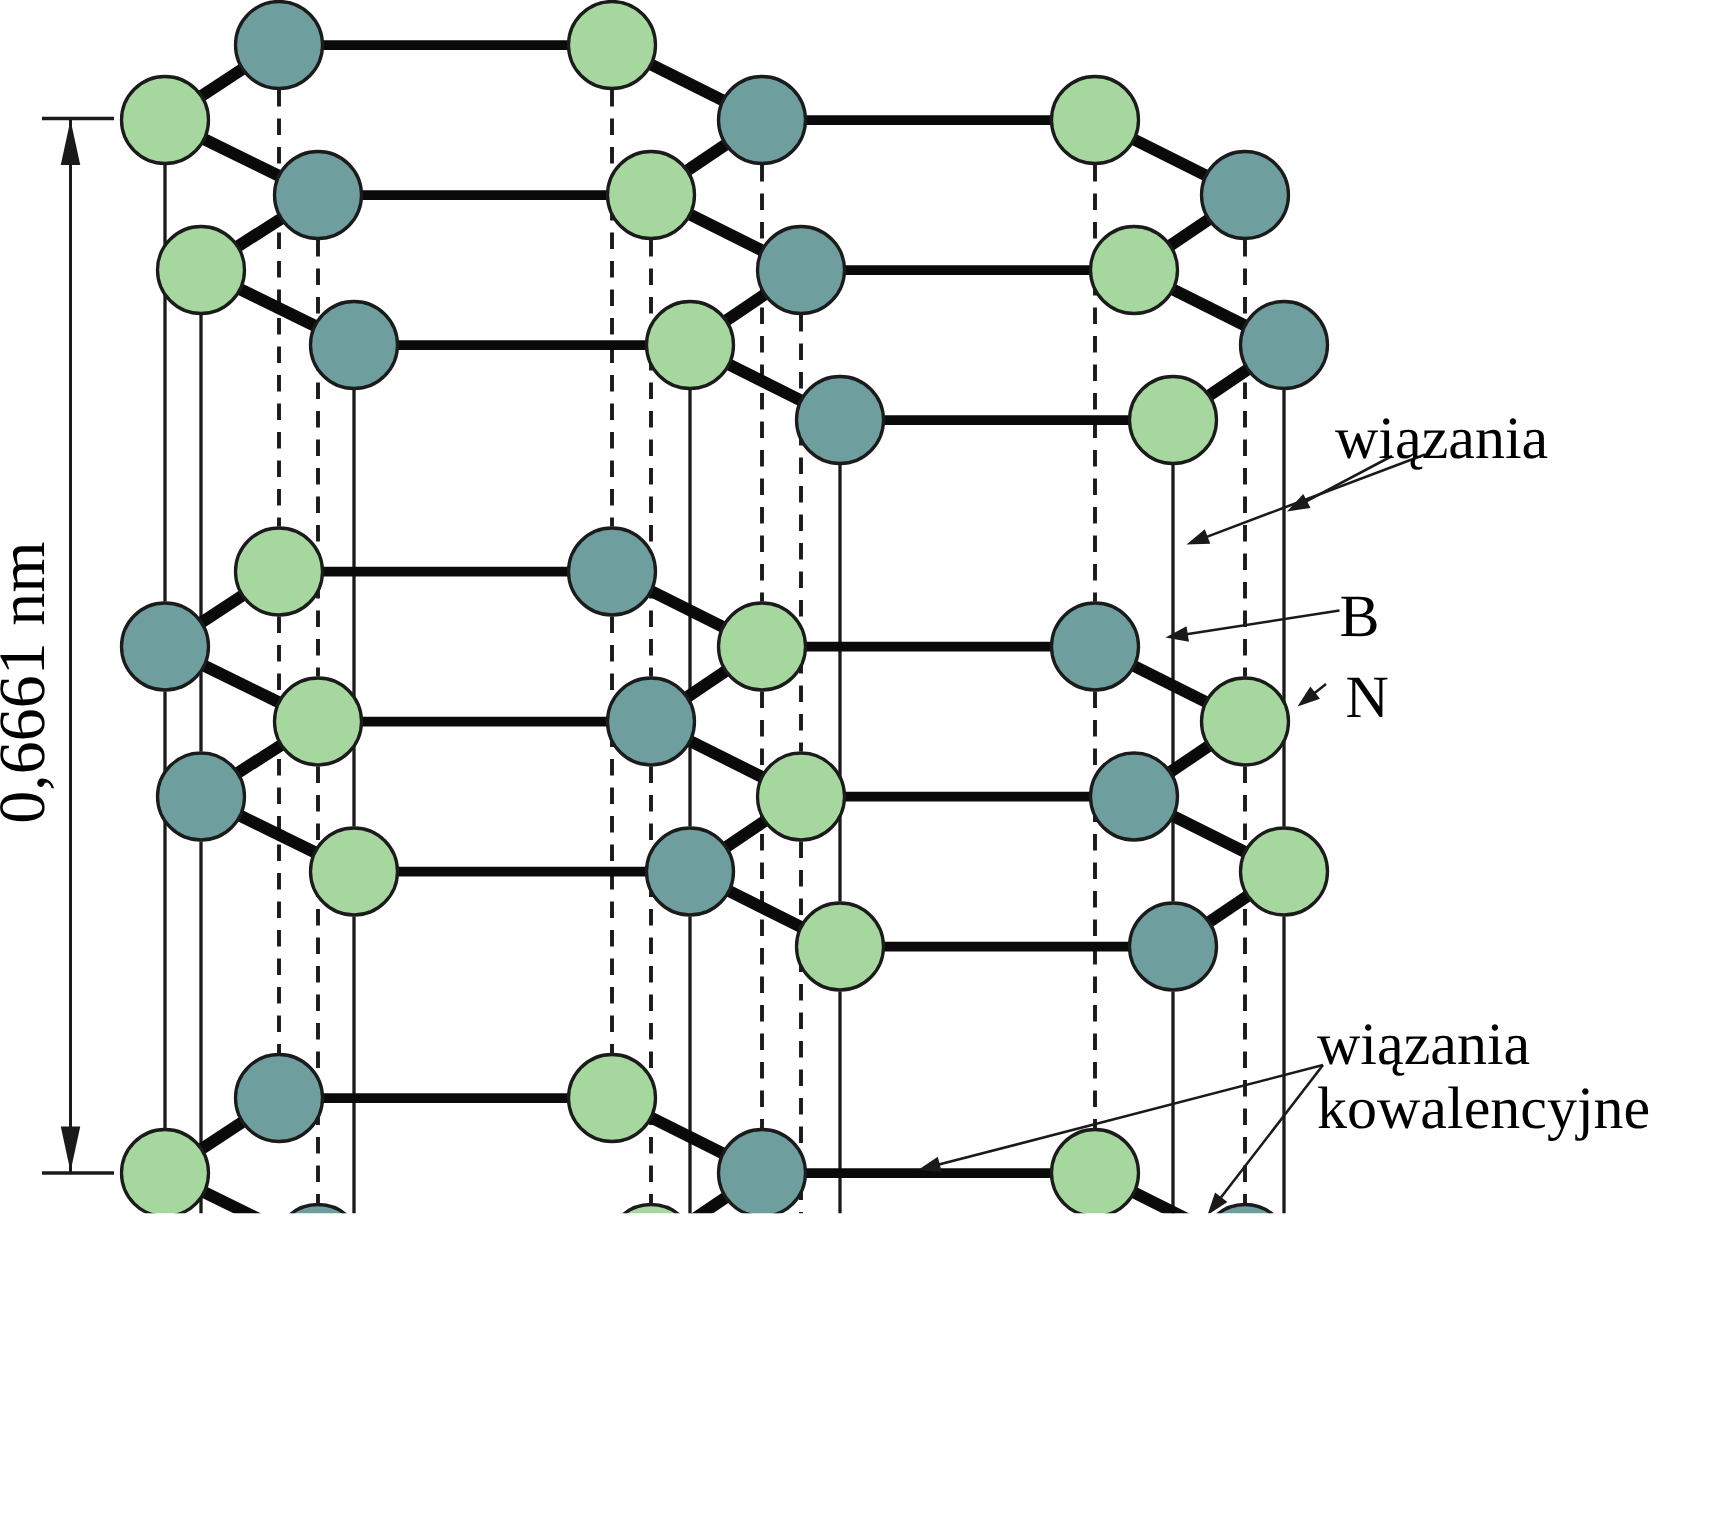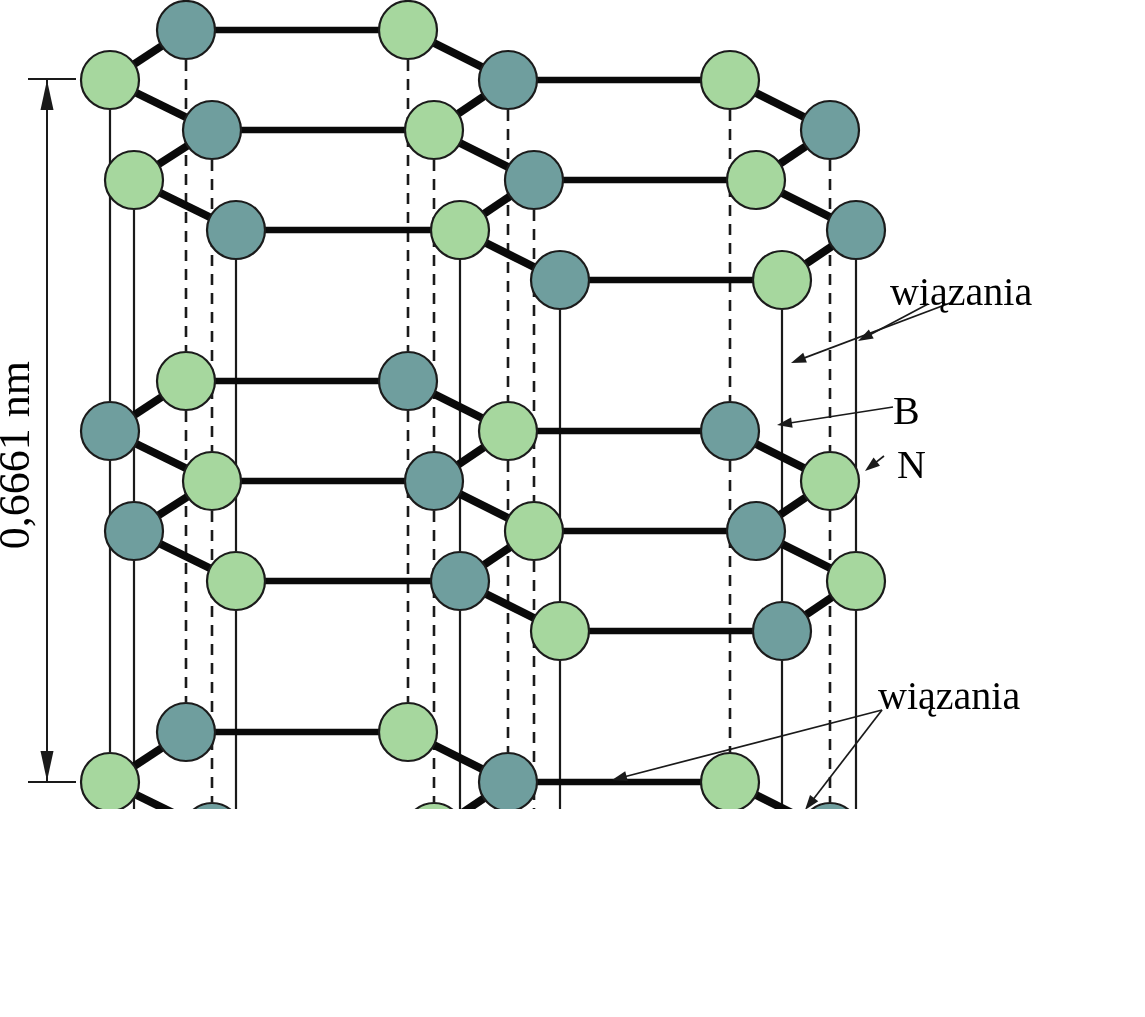--- a/index.html
+++ b/index.html
@@ -194,17 +194,18 @@
   <div class="lbl lbl-vdw">
     <div>wiązania</div>
   </div>
 
   <div class="lbl lbl-b">B</div>
 
   <div class="lbl lbl-n">N</div>
 
   <div class="lbl lbl-kow">
     <div>wiązania</div>
+    <div>kowalencyjne</div>
   </div>
 
   <div class="lbl lbl-dim">0,6661 nm</div>
 
 </div>
 
 </body></html>

